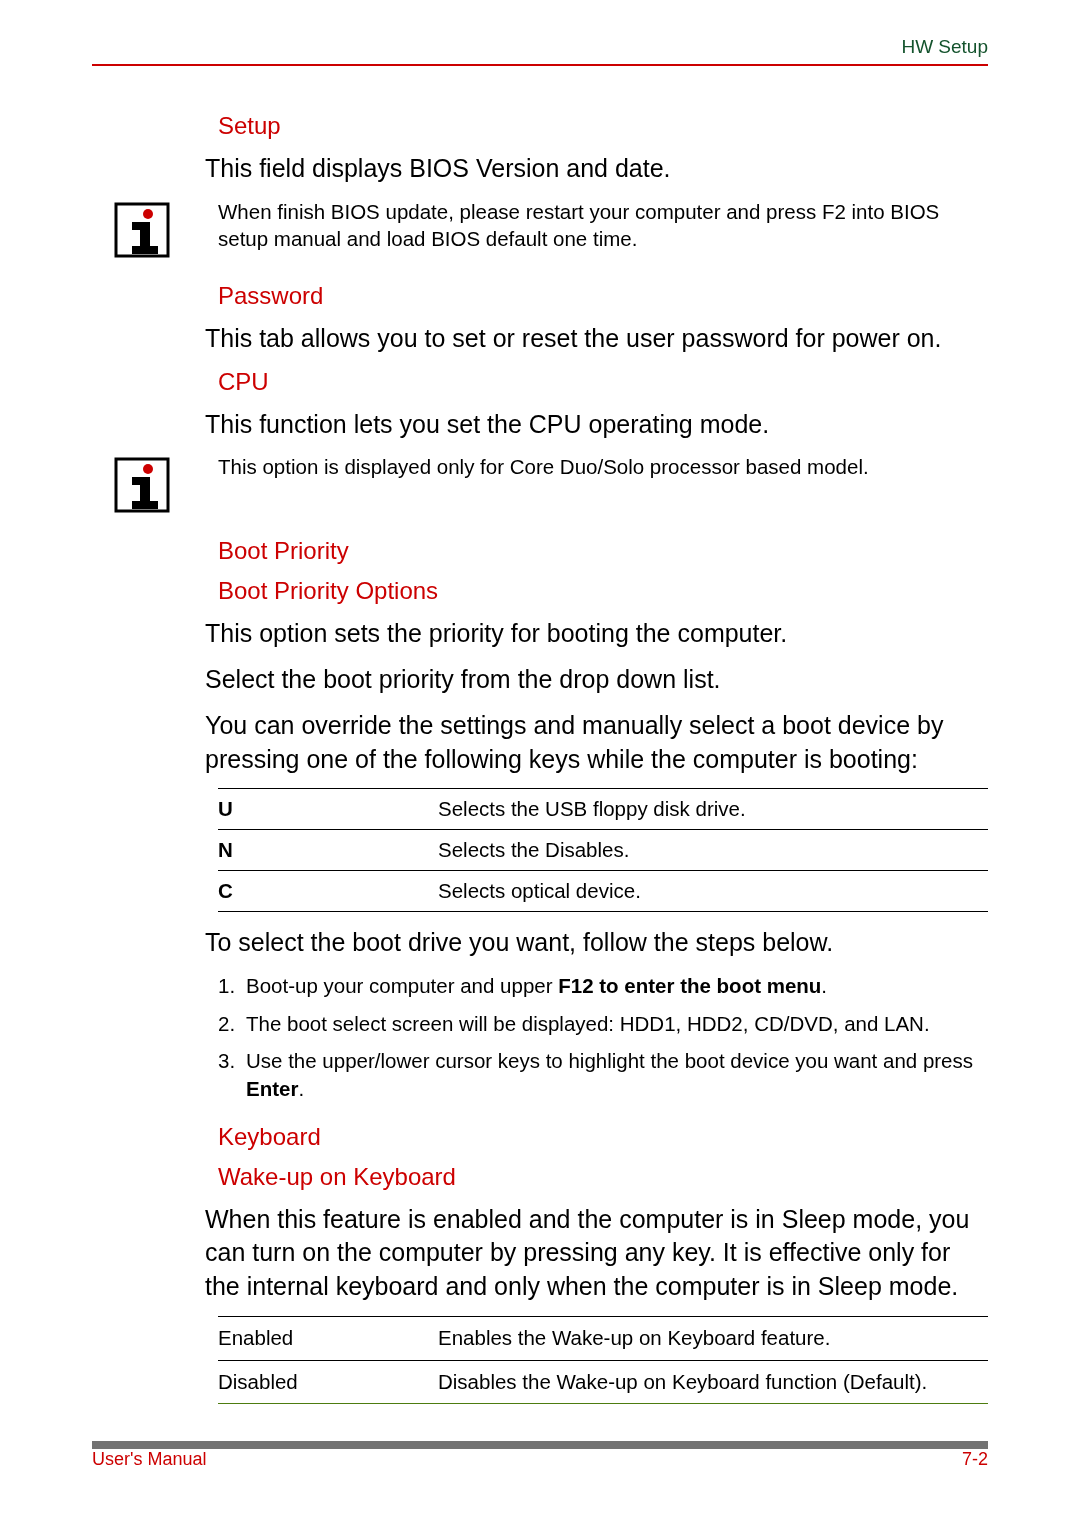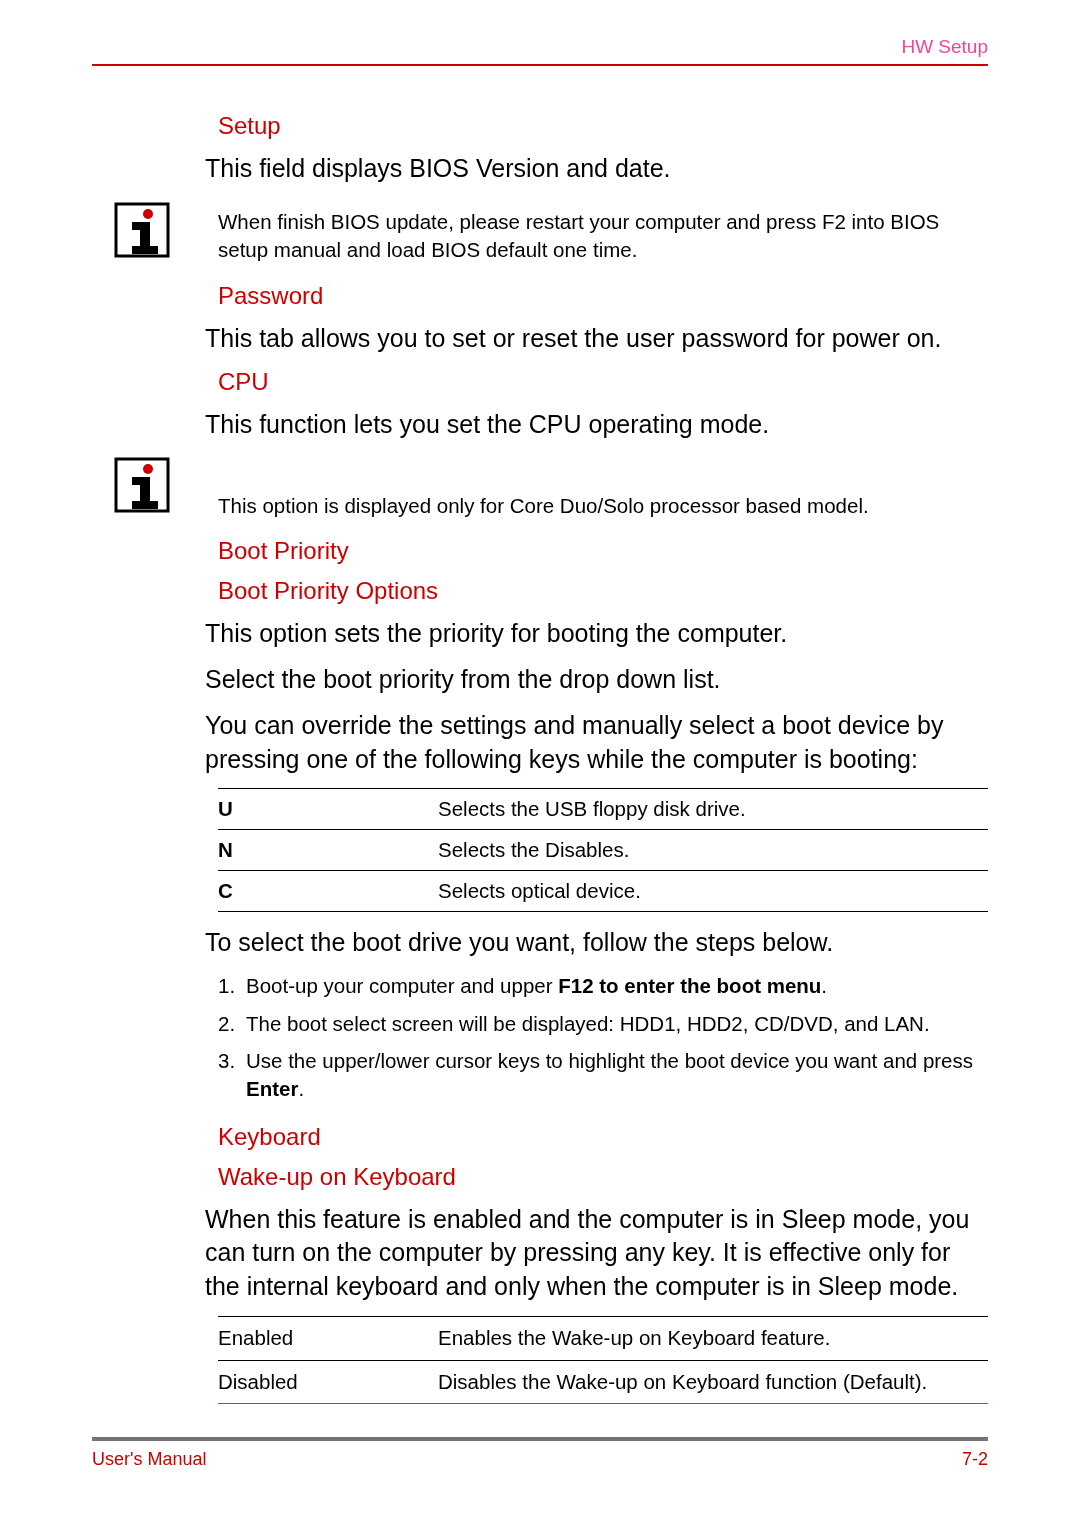--- a/index.html
+++ b/index.html
@@ -13,42 +13,42 @@
   }
   .page {
     padding: 36px 92px 0 92px;
   }
   .header {
     border-bottom: 2px solid #c00;
     padding-bottom: 6px;
     text-align: right;
   }
   .header-title {
-    color: #ec4899;
+    color: #14532d;
     font-size: 19px;
   }
   .content {
     padding-top: 46px;
   }
   .section-heading {
     color: #c00;
     font-size: 24px;
     font-weight: normal;
     margin-bottom: 12px;
     margin-left: 126px;
   }
   .body-text {
     font-size: 25px;
     line-height: 1.35;
     margin-left: 113px;
     margin-bottom: 12px;
   }
   .info-row {
     display: flex;
-    align-items: flex-end;
+    align-items: flex-start;
     margin-bottom: 18px;
   }
   .info-icon {
     width: 60px;
     flex-shrink: 0;
     margin-left: 20px;
     margin-right: 46px;
     margin-top: 2px;
   }
   .info-text {
@@ -115,22 +115,22 @@
   }
   .opt-table td.opt-col {
     font-weight: normal;
     width: 220px;
   }
   .footer {
     position: absolute;
     left: 92px;
     right: 92px;
     bottom: 56px;
-    border-top: 4px solid #737373;
-    padding-top: 8px;
+    border-top: 8px solid #737373;
+    padding-top: 0;
     display: flex;
     justify-content: space-between;
     color: #c00;
     font-size: 18px;
   }
 </style>
 </head>
 <body>
 
 <div class="page">

